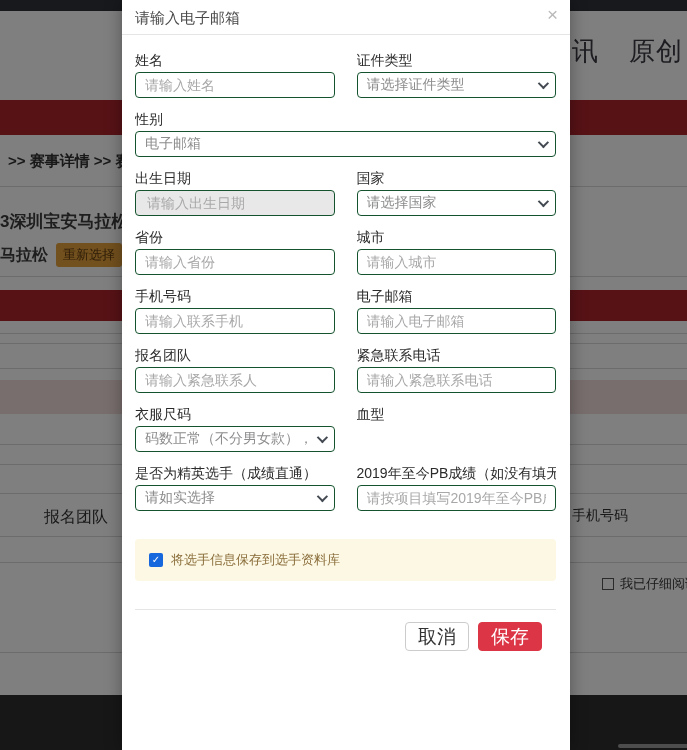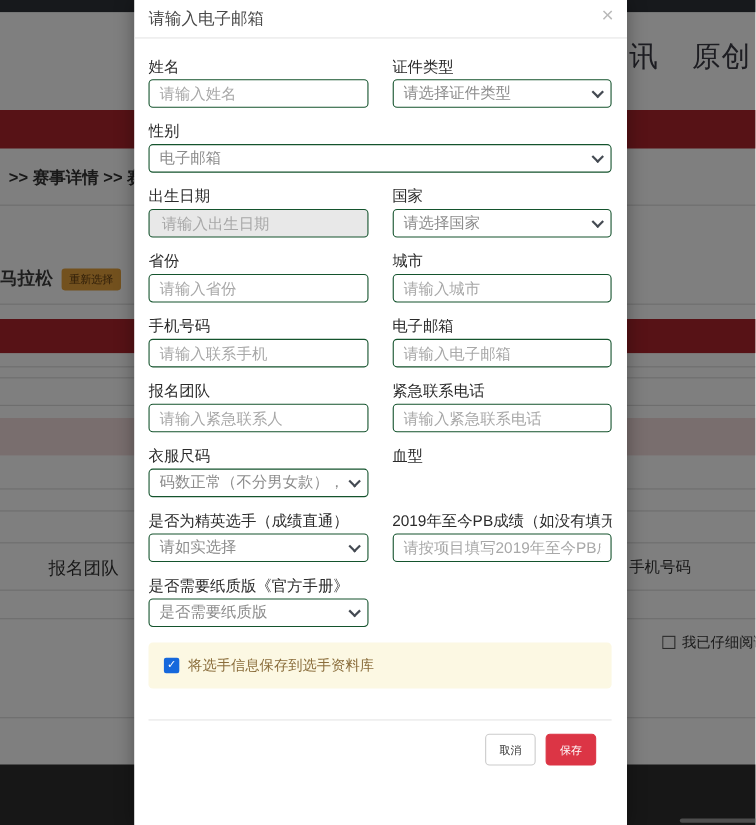--- a/index.html
+++ b/index.html
@@ -17,21 +17,21 @@
   .breadcrumb { position:absolute; top:152px; left:8px; font-size:15px; font-weight:bold;
                 color:#333; white-space:nowrap; }
   .hr { position:absolute; left:0; right:0; height:1px; background:#d9d9d9; }
   .hr1{top:186px} .hr2{top:276px} .hr3{top:333px} .hr4{top:343px} .hr5{top:368px}
   .hr6{top:444px} .hr7{top:464px} .hr8{top:493px} .hr9{top:536px} .hr10{top:562px} .hr11{top:652px}
   .pinkrow { position:absolute; top:380px; left:0; right:0; height:34px; background:#f3dddd; }
   .event-title { position:absolute; top:210px; left:0; font-size:17px; font-weight:bold;
                  color:#3c3c3c; white-space:nowrap; }
   .event-sub { position:absolute; top:243px; left:0; display:flex; align-items:center; gap:8px;
                font-size:16px; font-weight:bold; color:#3c3c3c; white-space:nowrap; }
-  .badge { background:#e6a23c; color:#5c3a10; font-size:10px; font-weight:normal;
+  .badge { background:#e6a23c; color:#5c3a10; font-size:13px; font-weight:normal;
            padding:3px 7px; border-radius:3px; white-space:nowrap; }
   .th-team { position:absolute; top:507px; left:44px; font-size:16px; color:#333; }
   .th-phone { position:absolute; top:507px; left:572px; font-size:14px; color:#333; }
   .agree { position:absolute; top:575px; left:602px; right:0; display:flex; align-items:center;
            gap:6px; font-size:13px; color:#333; white-space:nowrap; overflow:hidden; }
   .agree .box { width:12px; height:12px; border:1px solid #555; background:#fff; flex:none; }
   .pagefooter { position:absolute; top:695px; left:0; right:0; bottom:0; background:#2e2e2e; }
   .scroll-thumb { position:absolute; top:744px; left:618px; width:124px; height:4px;
                   background:#9a9a9a; border-radius:2px; }
 
@@ -59,39 +59,40 @@
             color:#8c8c8c; cursor:pointer; }
   .select .txt { white-space:nowrap; overflow:hidden; }
   .chev { width:8px; height:8px; border-right:2px solid #444a52; border-bottom:2px solid #444a52;
           transform:rotate(45deg) translateY(-2px); flex:none; margin-left:6px; }
   .alert { margin-top:0; background:#fcf8e3; border-radius:4px; padding:12px 14px;
            display:flex; align-items:center; gap:8px; color:#8a6d3b; font-size:13px; }
   .checkbox-on { width:14px; height:14px; background:#1668dc; border-radius:2px; color:#fff;
                  font-size:10px; line-height:14px; text-align:center; flex:none; cursor:pointer; }
   .modal-footer { margin-top:28px; border-top:1px solid #e5e5e5; padding:12px 14px;
                   display:flex; justify-content:flex-end; gap:9px; }
-  .btn { height:29px; padding:0 12px; border-radius:4px; font-size:10px; cursor:pointer;
+  .btn { height:29px; padding:0 12px; border-radius:4px; font-size:19px; cursor:pointer;
          font-family:"Liberation Sans","DejaVu Sans",sans-serif; }
   .btn-cancel { background:#fff; border:1px solid #ccc; color:#333; }
   .btn-save { background:#dc3545; border:1px solid #dc3545; color:#fff; }
 </style>
 </head>
 <body>
 
 <div class="stage">
 
   <div class="page">
     <div class="topbar"></div>
     <div class="nav">
       <span>讯</span>
       <span>原创</span>
     </div>
     <div class="redbar1"></div>
     <div class="breadcrumb">&gt;&gt; 赛事详情 &gt;&gt; 赛</div>
     <div class="hr hr1"></div>
+    <div class="event-title">3深圳宝安马拉松</div>
     <div class="event-sub">
       <span>马拉松</span>
       <span class="badge">重新选择</span>
     </div>
     <div class="hr hr2"></div>
     <div class="redbar2"></div>
     <div class="hr hr3"></div>
     <div class="hr hr4"></div>
     <div class="hr hr5"></div>
     <div class="pinkrow"></div>
@@ -212,27 +213,20 @@
             <span class="chev"></span>
           </div>
         </div>
         <div class="field">
           <label>2019年至今PB成绩（如没有填无）</label>
           <input class="control" placeholder="请按项目填写2019年至今PB成绩（如 2" style="">
         </div>
       </div>
 
       <div class="row">
-        <div class="field">
-          <label>是否需要纸质版《官方手册》</label>
-          <div class="control select">
-            <span class="txt">是否需要纸质版</span>
-            <span class="chev"></span>
-          </div>
-        </div>
         <div class="field"></div>
       </div>
 
       <div class="alert">
         <span class="checkbox-on">✓</span>
         <span>将选手信息保存到选手资料库</span>
       </div>
 
       <div class="modal-footer">
         <button class="btn btn-cancel">取消</button>

